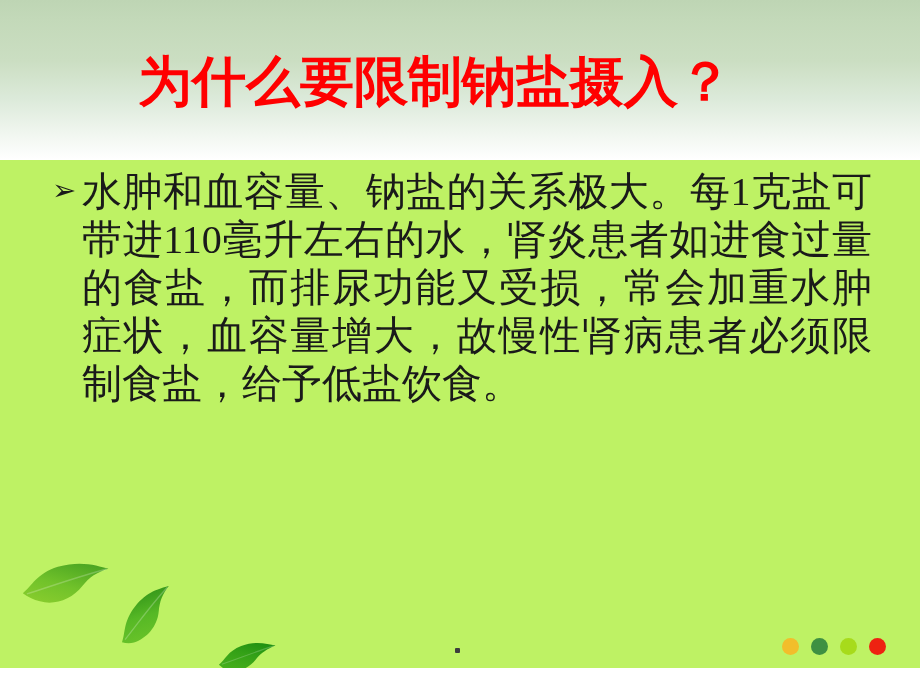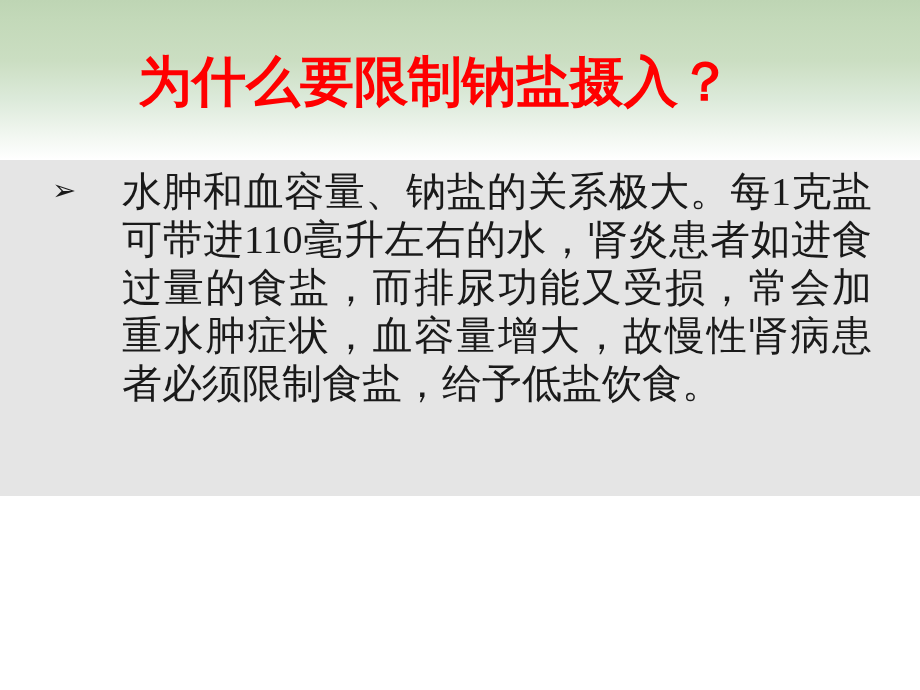--- a/index.html
+++ b/index.html
@@ -8,22 +8,22 @@
     padding: 0;
     background: #ffffff;
   }
   body {
     font-family: "Liberation Serif", "DejaVu Serif", serif;
   }
 
   .slide {
     position: relative;
     width: 920px;
-    height: 496px;
-    background: #e5e5e5;
+    height: 668px;
+    background: #bef264;
     overflow: hidden;
   }
 
   
   .bg-gradient {
     position: absolute;
     left: 0;
     top: 0;
     width: 920px;
     height: 160px;
@@ -130,21 +130,21 @@
 
 <div class="slide">
 
   <div class="bg-gradient" style="background: linear-gradient(rgb(190, 213, 180) 0%, rgb(195, 217, 185) 12%, rgb(203, 222, 194) 38%, rgb(220, 234, 218) 62%, rgb(240, 246, 239) 83%, rgb(255, 255, 255) 100%);"></div>
 
   <div class="title" style="color: rgb(255, 0, 0);">为什么要限制钠盐摄入？</div>
 
   <div class="body-block">
     <div class="bullet-row">
       <span class="bullet-marker">➢</span>
-      <span class="bullet-text" style="color: rgb(26, 26, 26); margin-left: 40px;">水肿和血容量、钠盐的关系极大。每1克盐可带进110毫升左右的水，肾炎患者如进食过量的食盐，而排尿功能又受损，常会加重水肿症状，血容量增大，故慢性肾病患者必须限制食盐，给予低盐饮食。</span>
+      <span class="bullet-text" style="color: rgb(26, 26, 26);">水肿和血容量、钠盐的关系极大。每1克盐可带进110毫升左右的水，肾炎患者如进食过量的食盐，而排尿功能又受损，常会加重水肿症状，血容量增大，故慢性肾病患者必须限制食盐，给予低盐饮食。</span>
     </div>
   </div>
 
   <div class="leaf leaf-1">
     <svg width="96" height="56" viewBox="0 0 96 56">
       <defs>
         <linearGradient id="lg1" x1="0" y1="1" x2="1" y2="0">
           <stop offset="0%" stop-color="#8ecf2e"></stop>
           <stop offset="45%" stop-color="#71c22a"></stop>
           <stop offset="100%" stop-color="#3f9c20"></stop>

